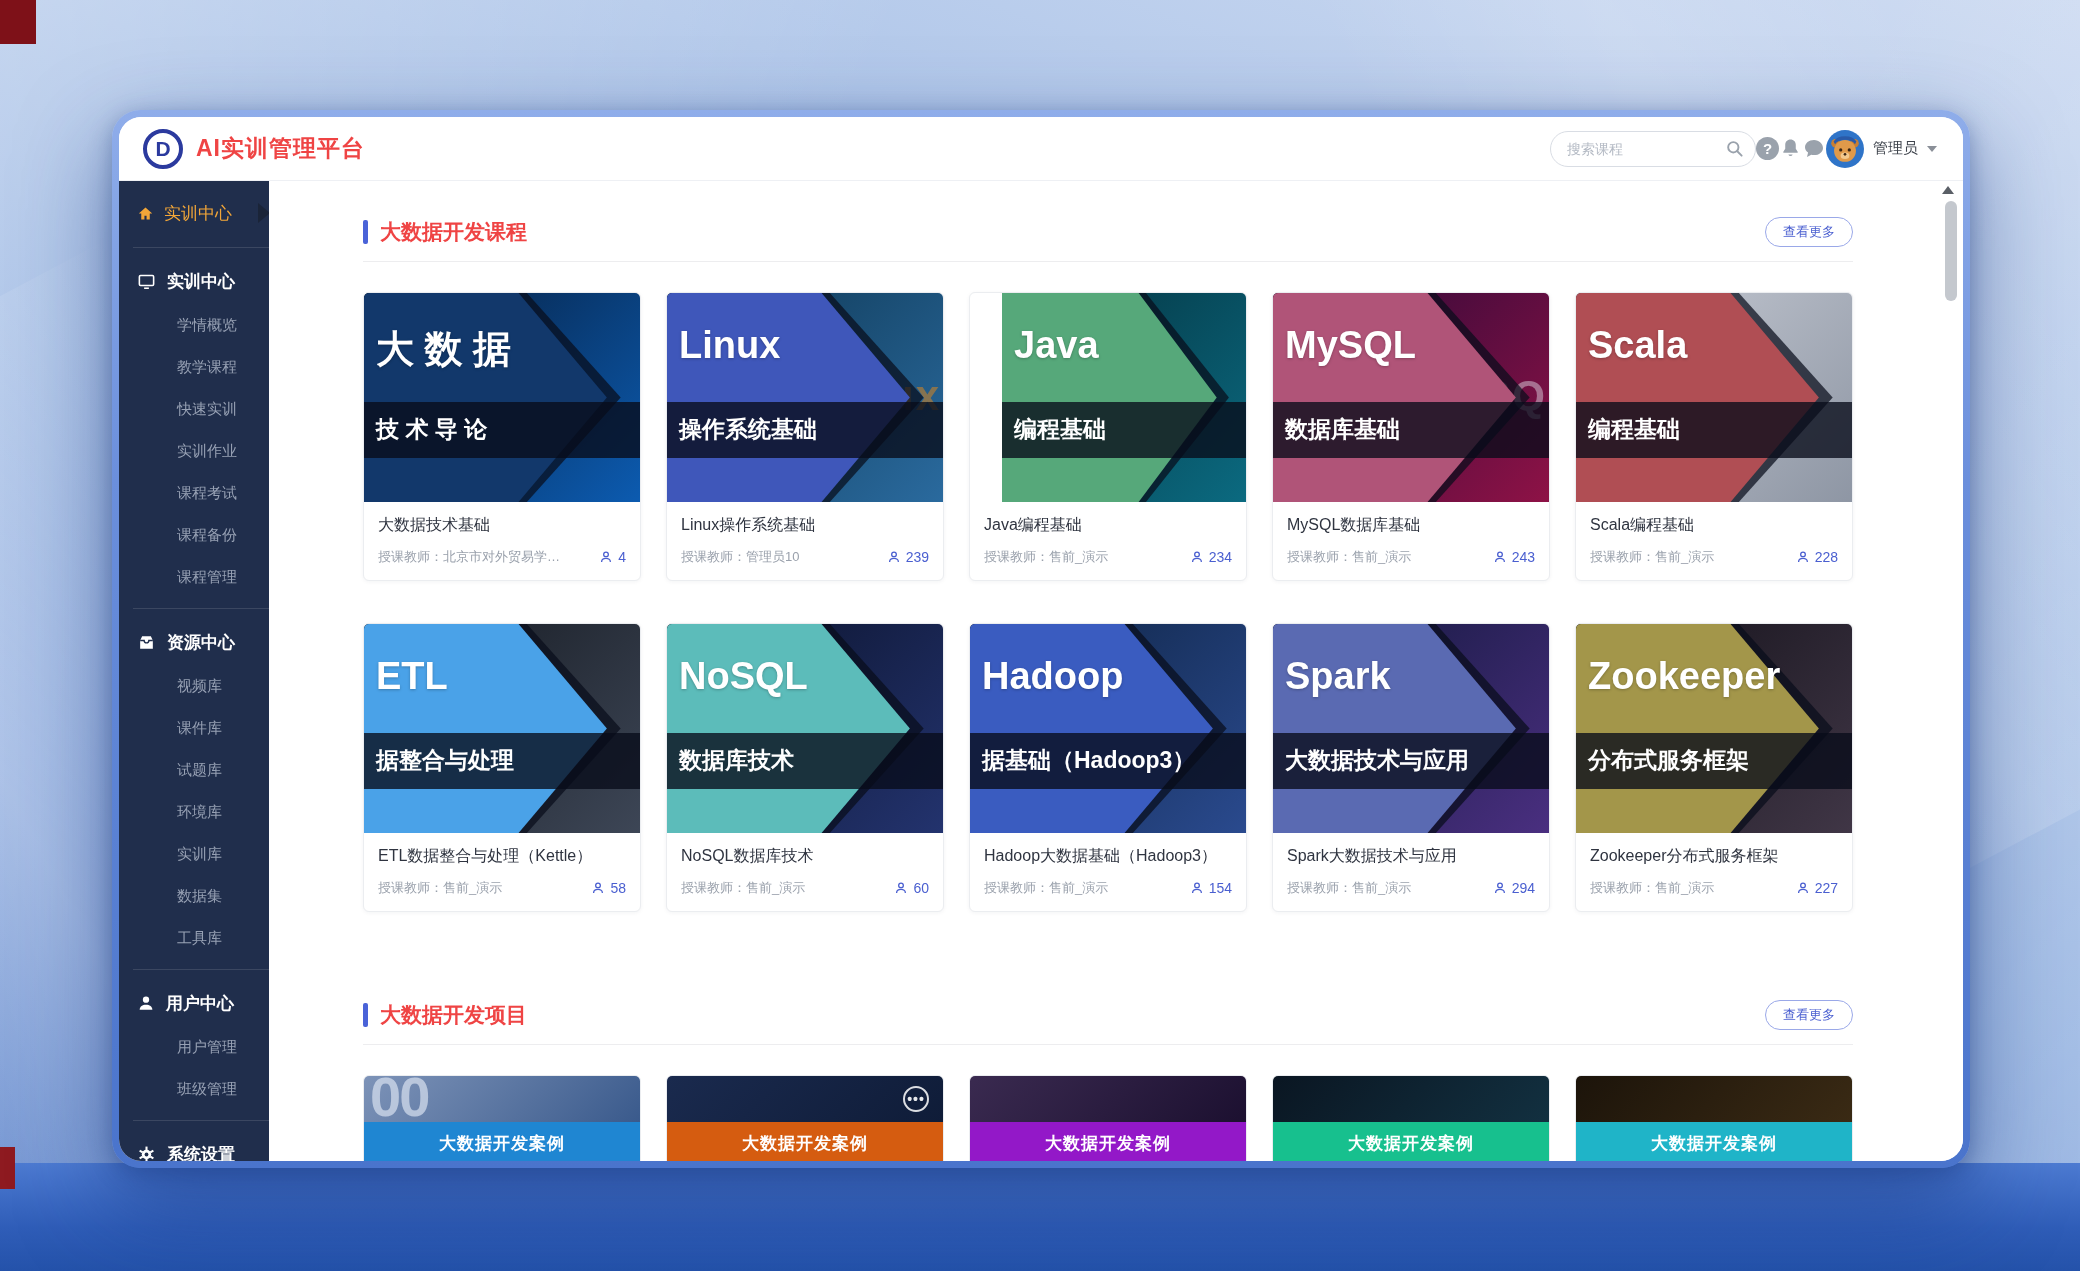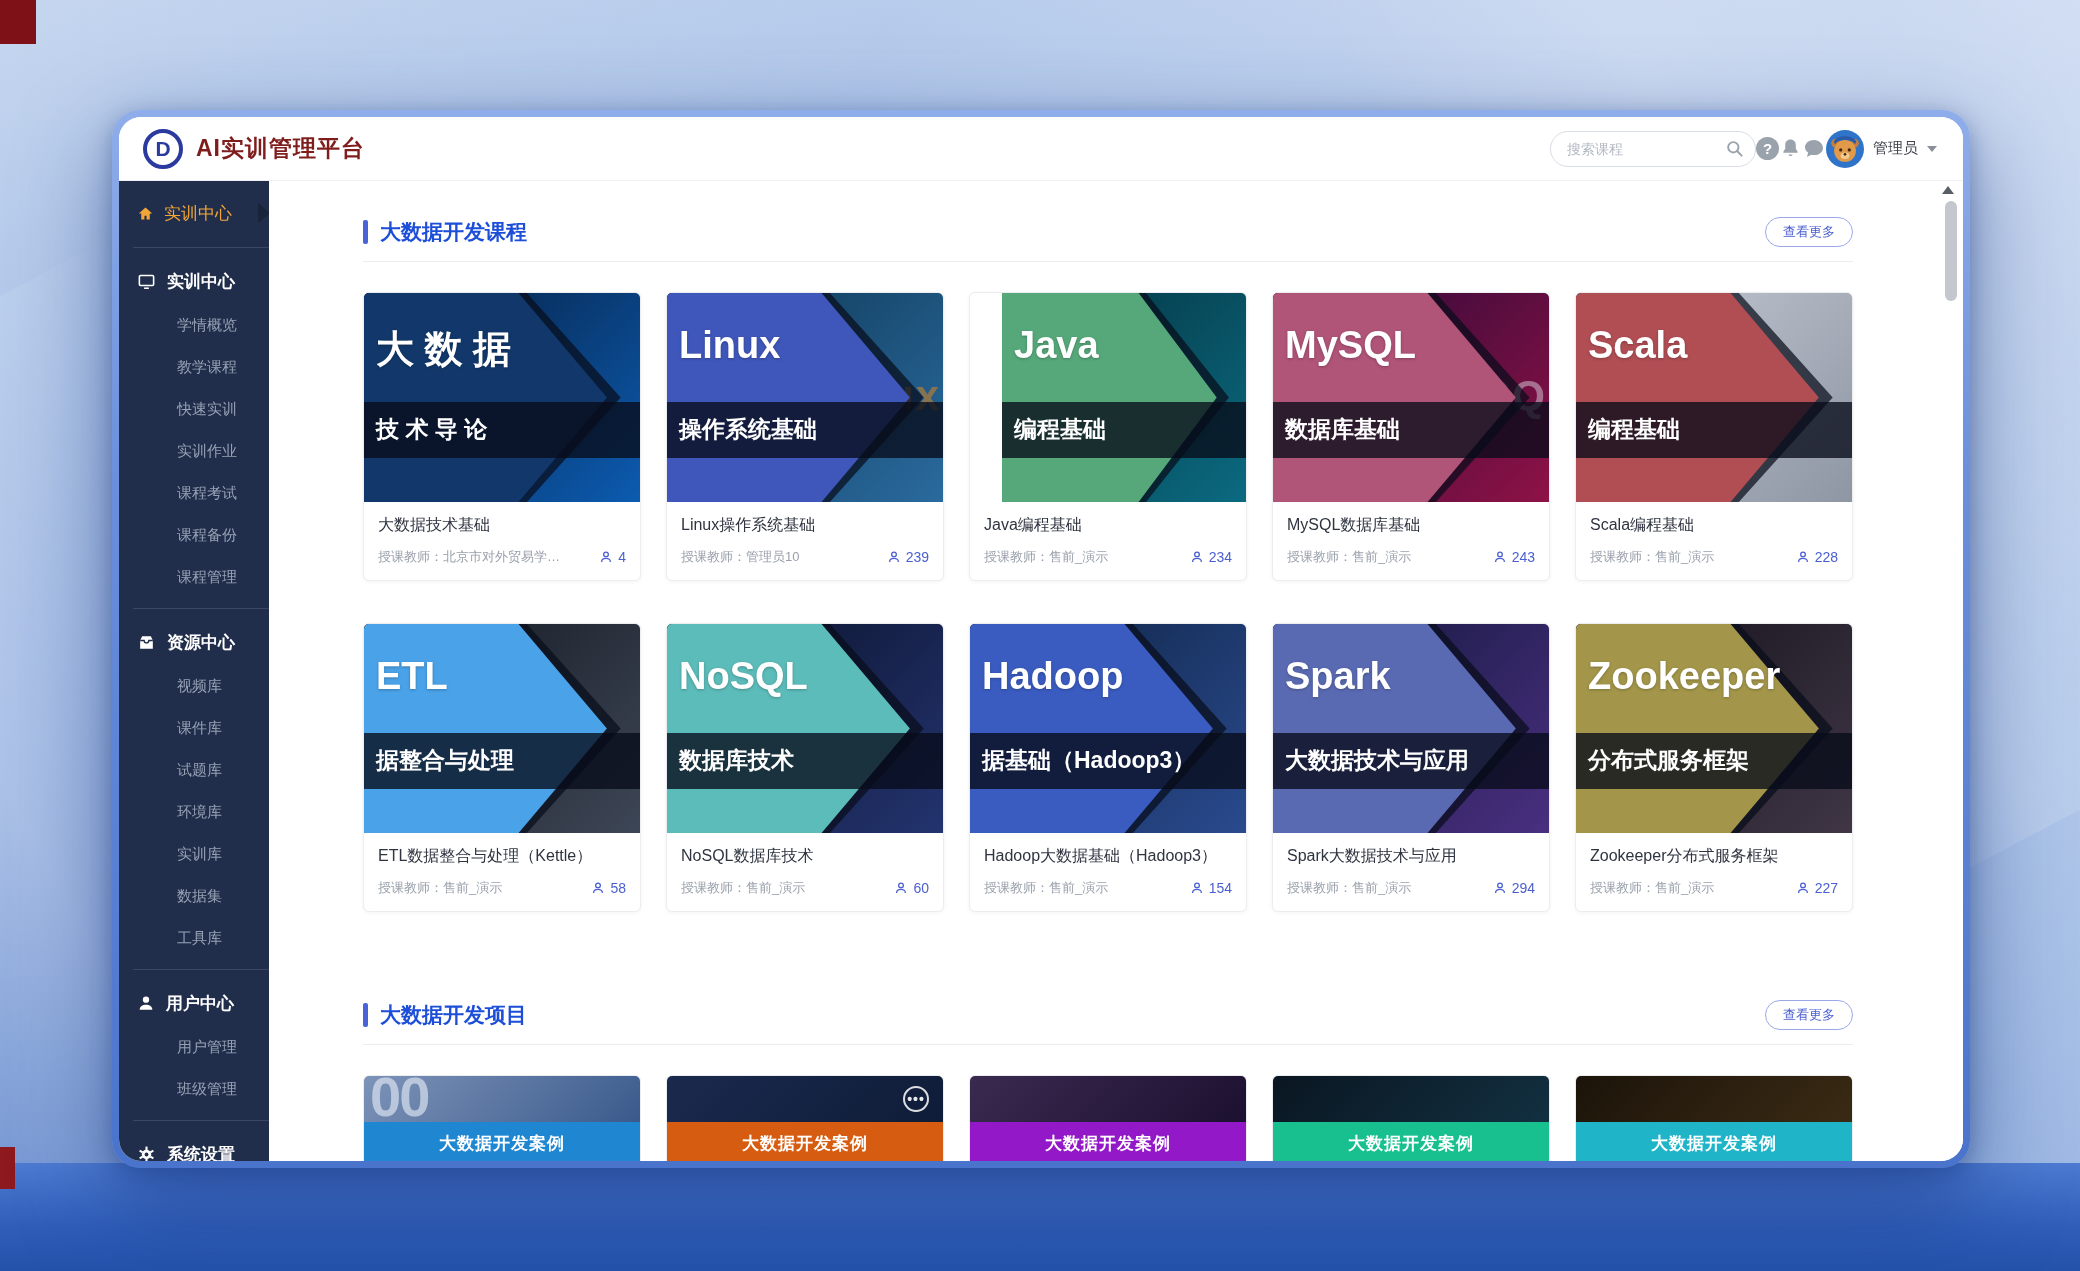--- a/index.html
+++ b/index.html
@@ -26,21 +26,21 @@
     border-radius:28px; padding:7px;
     background:linear-gradient(180deg, #8fadea 0%, #6b8fdc 35%, #4a74cc 100%);
     box-shadow:0 34px 90px rgba(18,48,120,.5), 0 6px 22px rgba(18,48,120,.35);
   }
   .win-inner { width:100%; height:100%; border-radius:22px; overflow:hidden; background:#fff; display:flex; flex-direction:column; }
 
   
   .app-header { height:64px; flex:0 0 64px; display:flex; align-items:center; justify-content:space-between; padding:0 26px 0 24px; background:#fff; border-bottom:1px solid #eef0f4; }
   .brand { display:flex; align-items:center; gap:13px; }
   .logo { width:40px; height:40px; border-radius:50%; border:4px solid #2b3a9e; color:#2b3a9e; font-weight:800; font-size:21px; display:flex; align-items:center; justify-content:center; }
-  .app-title { font-size:23px; font-weight:700; color:#7f1d1d; letter-spacing:1px; }
+  .app-title { font-size:23px; font-weight:700; color:#ef4444; letter-spacing:1px; }
   .header-right { display:flex; align-items:center; }
   .searchbox { position:relative; width:206px; height:36px; }
   .searchbox input { width:100%; height:100%; border:1px solid #d9dde4; border-radius:18px; padding:0 40px 0 16px; font-size:14px; color:#333; outline:none; background:#fff; font-family:inherit; }
   .searchbox input::placeholder { color:#b4bac4; }
   .searchbox .mag { position:absolute; right:12px; top:8px; }
   .hicon { display:flex; align-items:center; justify-content:center; cursor:pointer; }
   .qmark { width:23px; height:23px; border-radius:50%; background:#9aa2ac; color:#fff; font-weight:800; font-size:15px; display:flex; align-items:center; justify-content:center; }
   .user-chip { display:flex; align-items:center; gap:9px; cursor:pointer; }
   .user-name { font-size:15px; color:#3e434c; }
   .caret { width:0; height:0; border-left:5px solid transparent; border-right:5px solid transparent; border-top:6px solid #8a8f98; }
@@ -56,21 +56,21 @@
   .side-section { height:46px; display:flex; align-items:center; gap:11px; padding-left:18px; font-size:17px; font-weight:600; color:#fff; cursor:pointer; }
   .side-sub { height:42px; display:flex; align-items:center; padding-left:58px; font-size:15px; color:#97a1b4; cursor:pointer; }
 
   
   .content { flex:1; position:relative; background:#fff; overflow:hidden; }
   .content-inner { padding-left:94px; }
   .sec { width:1490px; }
   .sec-head { display:flex; align-items:center; justify-content:space-between; }
   .sec-title-wrap { display:flex; align-items:center; gap:12px; }
   .sec-bar { width:5px; height:24px; border-radius:2px; background:#4a63d8; }
-  .sec-title { font-size:21px; font-weight:600; color:#1d4ed8; }
+  .sec-title { font-size:21px; font-weight:600; color:#ef4444; }
   .more-btn { height:30px; padding:0 17px; border-radius:15px; border:1px solid #9aa8e8; background:#fff; color:#4a5fd0; font-size:13px; cursor:pointer; font-family:inherit; }
   .sec-divider { border-top:1px solid #ededef; margin-top:14px; }
   .course-sec { padding-top:36px; }
   .project-sec { padding-top:88px; }
 
   .grid { margin-top:30px; display:grid; grid-template-columns:repeat(5, 278px); column-gap:25px; row-gap:42px; }
 
   
   .card { width:278px; background:#fff; border:1px solid #ebedf0; border-radius:6px; overflow:hidden; box-shadow:0 1px 4px rgba(20,30,60,.05); cursor:pointer; }
   .cover { position:relative; height:209px; overflow:hidden; }

